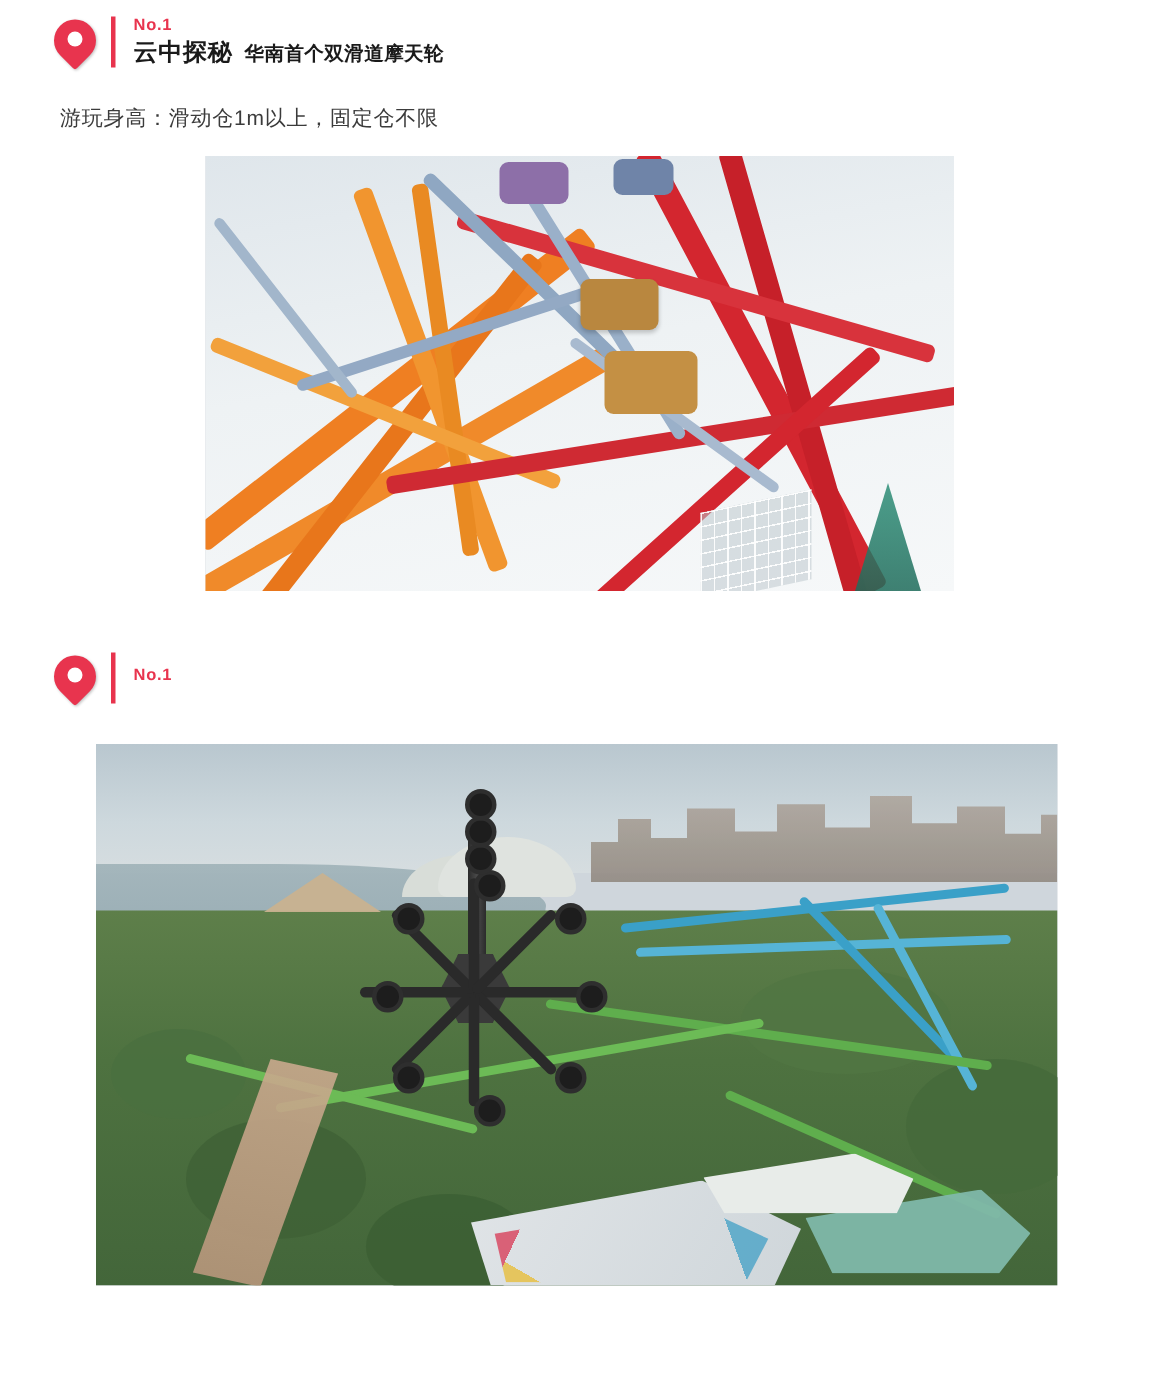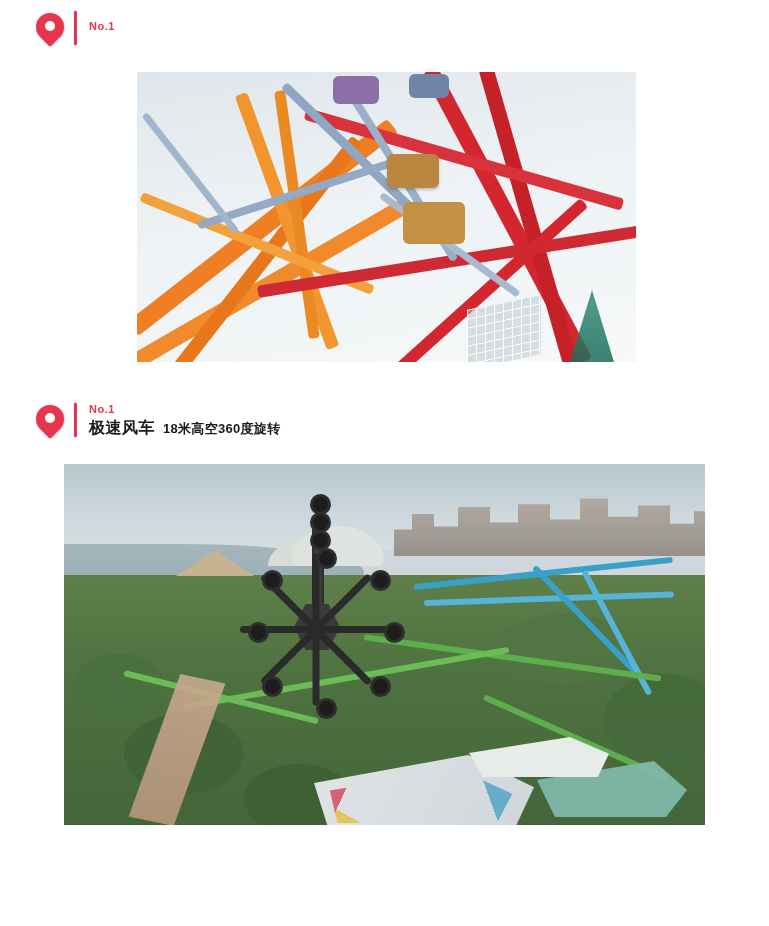--- a/index.html
+++ b/index.html
@@ -328,23 +328,28 @@
 
   <div class="section">
     <div class="sec-head">
       <div class="pin">
         <div class="pin-body"></div>
         <div class="pin-dot"></div>
       </div>
       <div class="bar"></div>
       <div class="titles">
         <div class="rank">No.1</div>
+        <div class="title-row">
+          <span class="t-main">云中探秘</span>
+          <span class="t-sub">华南首个双滑道摩天轮</span>
+        </div>
       </div>
     </div>
 
+    <div class="meta">游玩身高：滑动仓1m以上，固定仓不限</div>
 
     <div class="img-wrap">
       <div class="photo photo-1">
         <div class="sky1"></div>
 
         <div class="beam" style="left:-10px;  top:250px; width:330px; height:18px; background:#ef7f22; transform:rotate(-38deg);"></div>
         <div class="beam" style="left:-10px;  top:285px; width:320px; height:16px; background:#f08a2a; transform:rotate(-30deg);"></div>
         <div class="beam" style="left:30px;   top:300px; width:300px; height:14px; background:#e8761b; transform:rotate(-52deg);"></div>
         <div class="beam" style="left:110px;  top:20px;  width:270px; height:13px; background:#f1952f; transform:rotate(70deg);"></div>
         <div class="beam" style="left:148px;  top:18px;  width:250px; height:11px; background:#e98a22; transform:rotate(82deg);"></div>
@@ -376,24 +381,20 @@
 
   <div class="section">
     <div class="sec-head">
       <div class="pin">
         <div class="pin-body"></div>
         <div class="pin-dot"></div>
       </div>
       <div class="bar"></div>
       <div class="titles">
         <div class="rank">No.1</div>
-        <div class="title-row">
-          <span class="t-main">极速风车</span>
-          <span class="t-sub">18米高空360度旋转</span>
-        </div>
       </div>
     </div>
 
 
     <div class="img-wrap">
       <div class="photo photo-2">
         <div class="sky2"></div>
         <div class="mountains"></div>
         <div class="city"></div>
         <div class="lake"></div>

